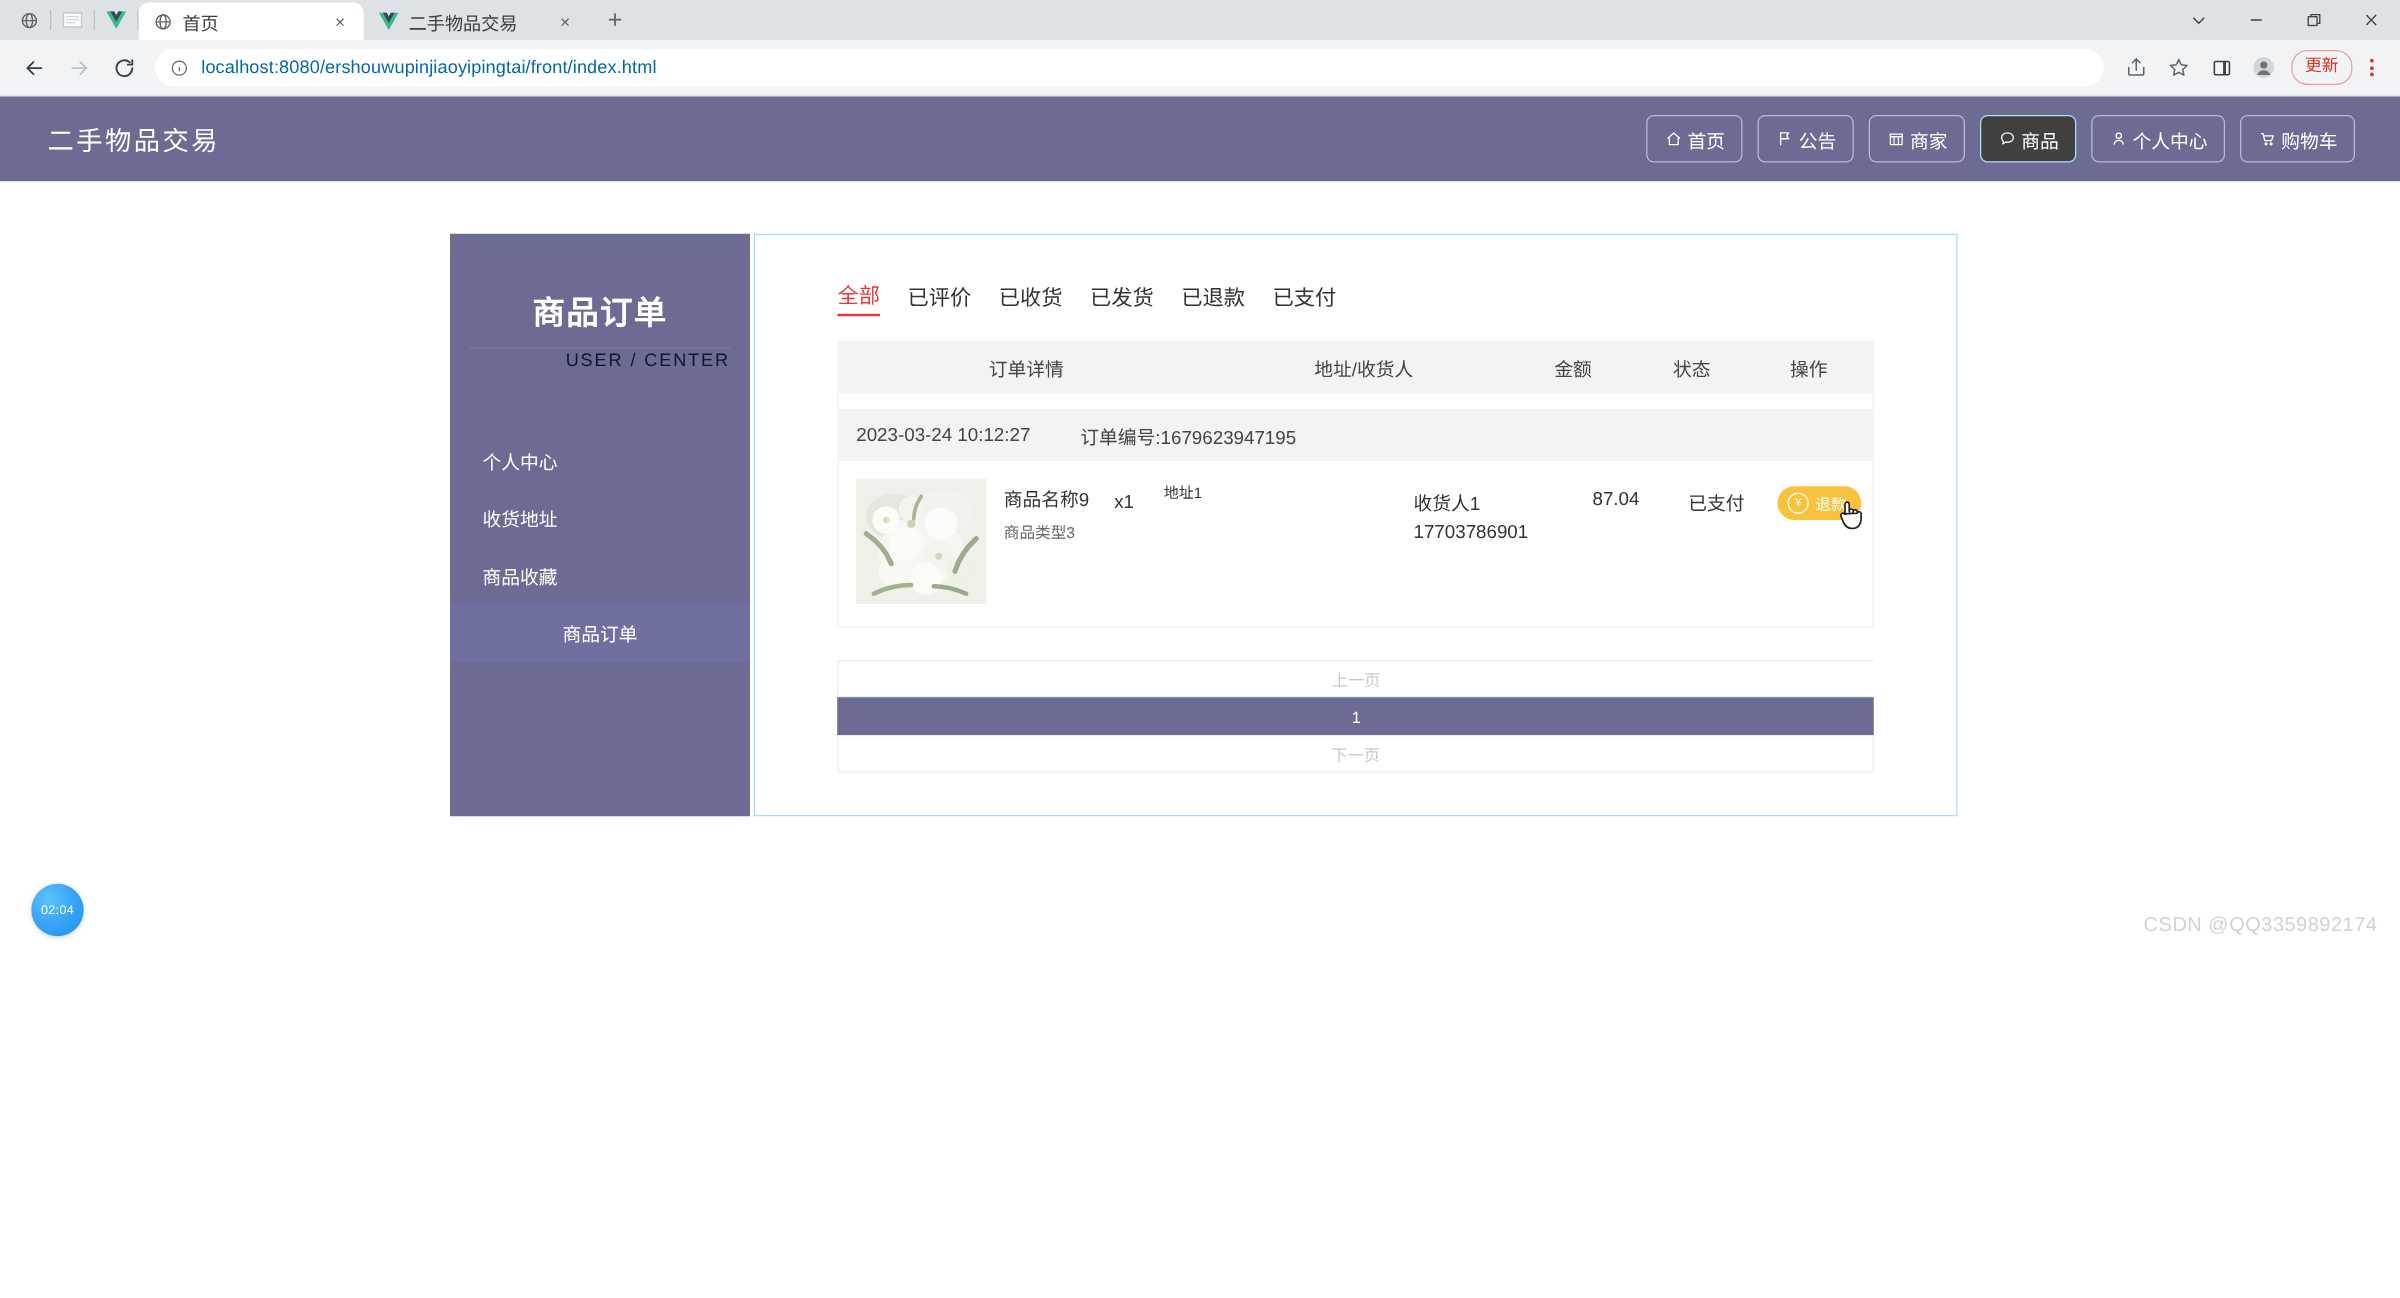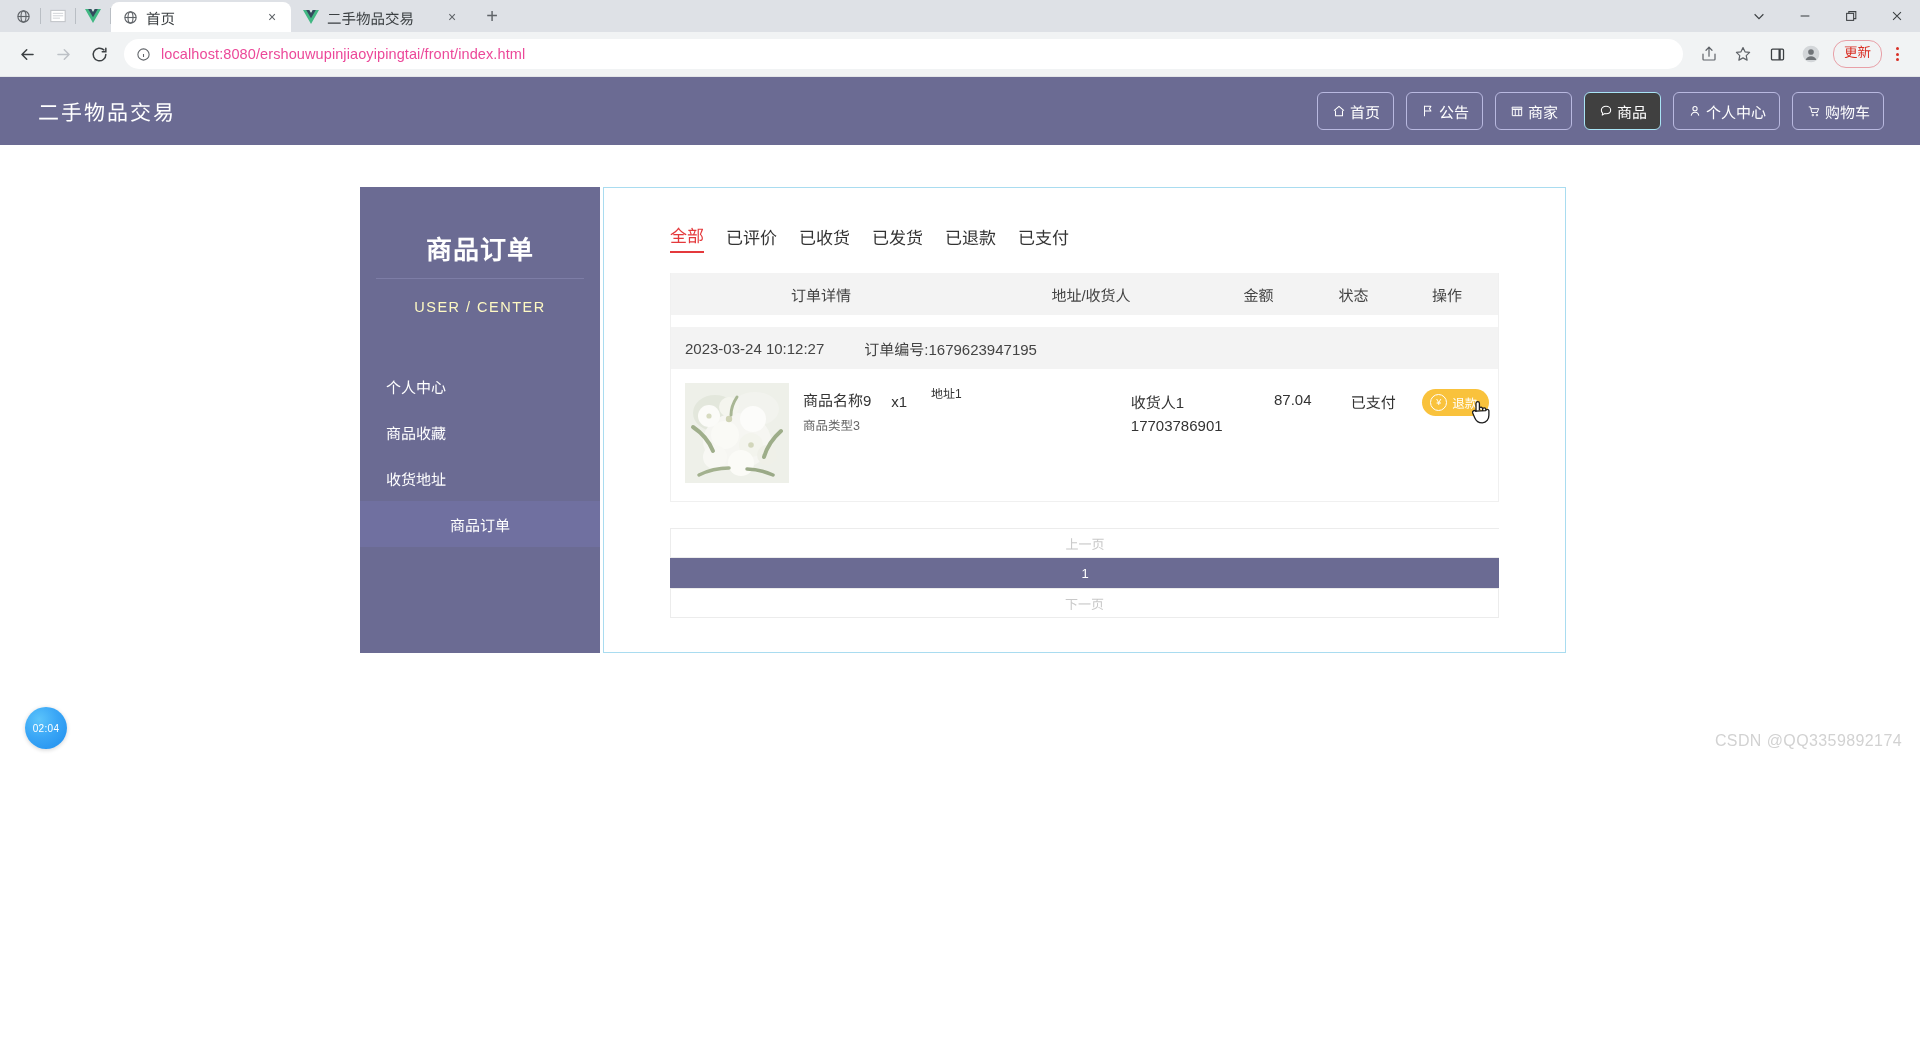--- a/index.html
+++ b/index.html
@@ -142,21 +142,21 @@
     border-radius: 16px;
     display: flex;
     align-items: center;
     margin: 0 8px 0 6px;
     padding: 0 12px;
     gap: 10px;
     min-width: 0;
   }
   .omnibox .url {
     font-size: 14.5px;
-    color: #ec4899;
+    color: #0369a1;
     white-space: nowrap;
     overflow: hidden;
     text-overflow: ellipsis;
     letter-spacing: 0.1px;
   }
   .tb-icon {
     width: 32px;
     height: 32px;
     display: flex;
     align-items: center;
@@ -262,25 +262,25 @@
   .sp-title {
     font-size: 26px;
     font-weight: bold;
     padding: 42px 0 12px 0;
     text-align: center;
     letter-spacing: 1px;
   }
   .sp-sub {
     font-size: 14.5px;
     letter-spacing: 1.5px;
-    text-align: center;
-    padding: 20px 0 30px 0;
+    text-align: right;
+    padding: 2px 0 30px 0;
     border-top: 1px solid #7d7da6;
     margin: 0 16px;
-    color: #fef9c3;
+    color: #0f172a;
   }
   .sp-menu {
     margin-top: 18px;
     display: flex;
     flex-direction: column;
   }
   .sp-item {
     height: 46px;
     display: flex;
     align-items: center;
@@ -730,24 +730,24 @@
     <div class="page-body">
 
       <aside class="side-panel">
         <div class="sp-title">商品订单</div>
         <div class="sp-sub">USER / CENTER</div>
         <nav class="sp-menu">
           <div class="sp-item">
             <span>个人中心</span>
           </div>
           <div class="sp-item">
+            <span>收货地址</span>
+          </div>
+          <div class="sp-item">
             <span>商品收藏</span>
-          </div>
-          <div class="sp-item">
-            <span>收货地址</span>
           </div>
           <div class="sp-item active">
             <span>商品订单</span>
           </div>
         </nav>
       </aside>
 
       <section class="content-card">
 
         <div class="tabs">

